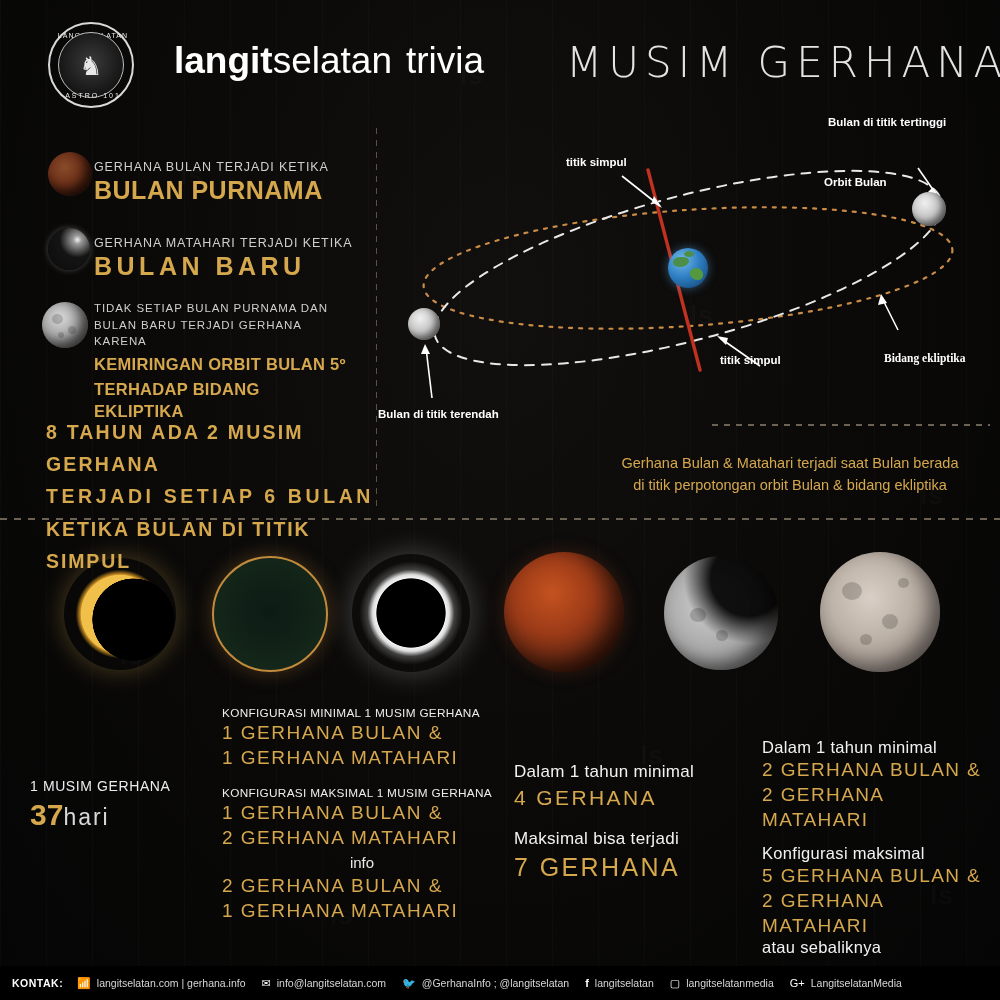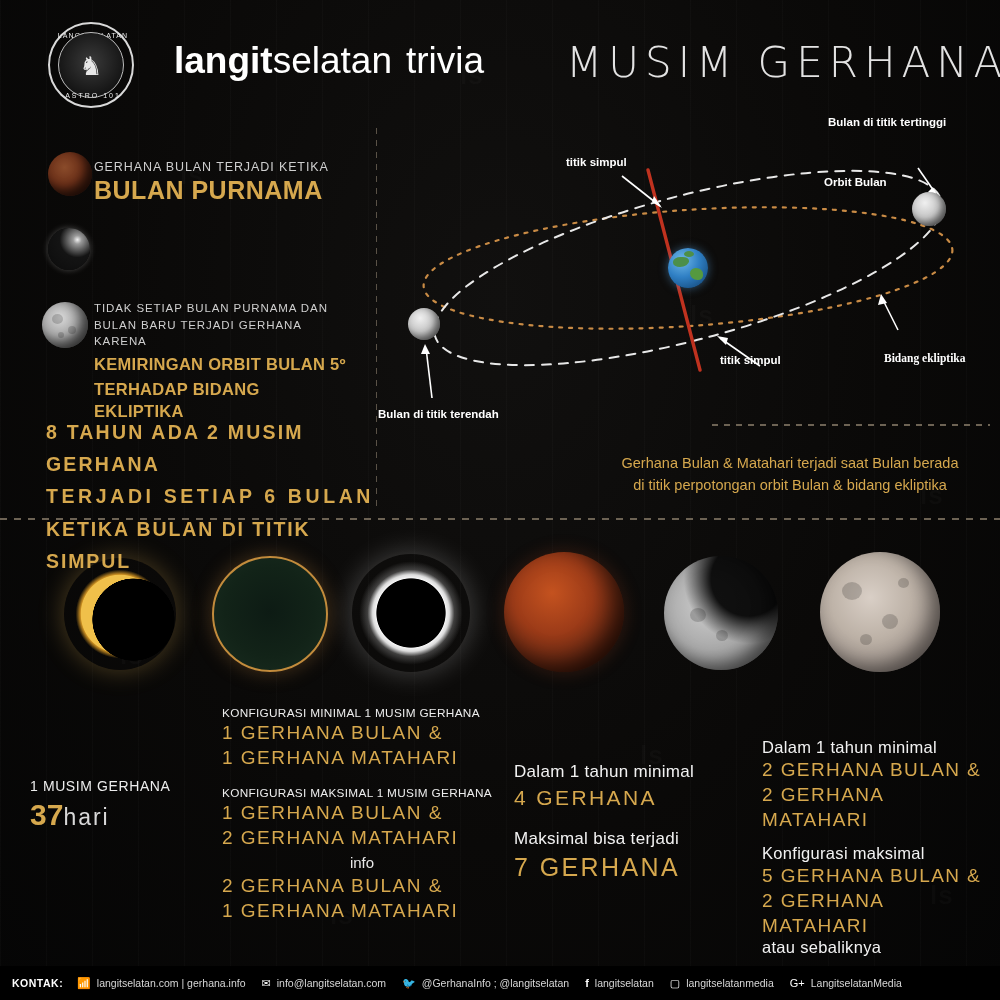--- a/index.html
+++ b/index.html
@@ -264,20 +264,24 @@
     <div id="maintitle">MUSIM GERHANA</div>
   </div>
 
   <div class="moon" id="m1"></div>
   <div class="txt-block" id="b1">
     <div class="cap">GERHANA BULAN TERJADI KETIKA</div>
     <div class="big-gold">BULAN PURNAMA</div>
   </div>
 
   <div class="moon" id="m2"></div>
+  <div class="txt-block" id="b2">
+    <div class="cap">GERHANA MATAHARI TERJADI KETIKA</div>
+    <div class="big-gold big-gold-sp">BULAN BARU</div>
+  </div>
 
   <div class="moon" id="m3">
     <div class="crater" style="left:10px;top:12px;width:11px;height:10px;"></div>
     <div class="crater" style="left:26px;top:24px;width:8px;height:8px;"></div>
     <div class="crater" style="left:16px;top:30px;width:6px;height:6px;"></div>
   </div>
   <div class="txt-block" id="b3">
     <div class="cap">TIDAK SETIAP BULAN PURNAMA DAN</div>
     <div class="cap">BULAN BARU TERJADI GERHANA KARENA</div>
     <div class="big-gold">KEMIRINGAN ORBIT BULAN 5º</div>

